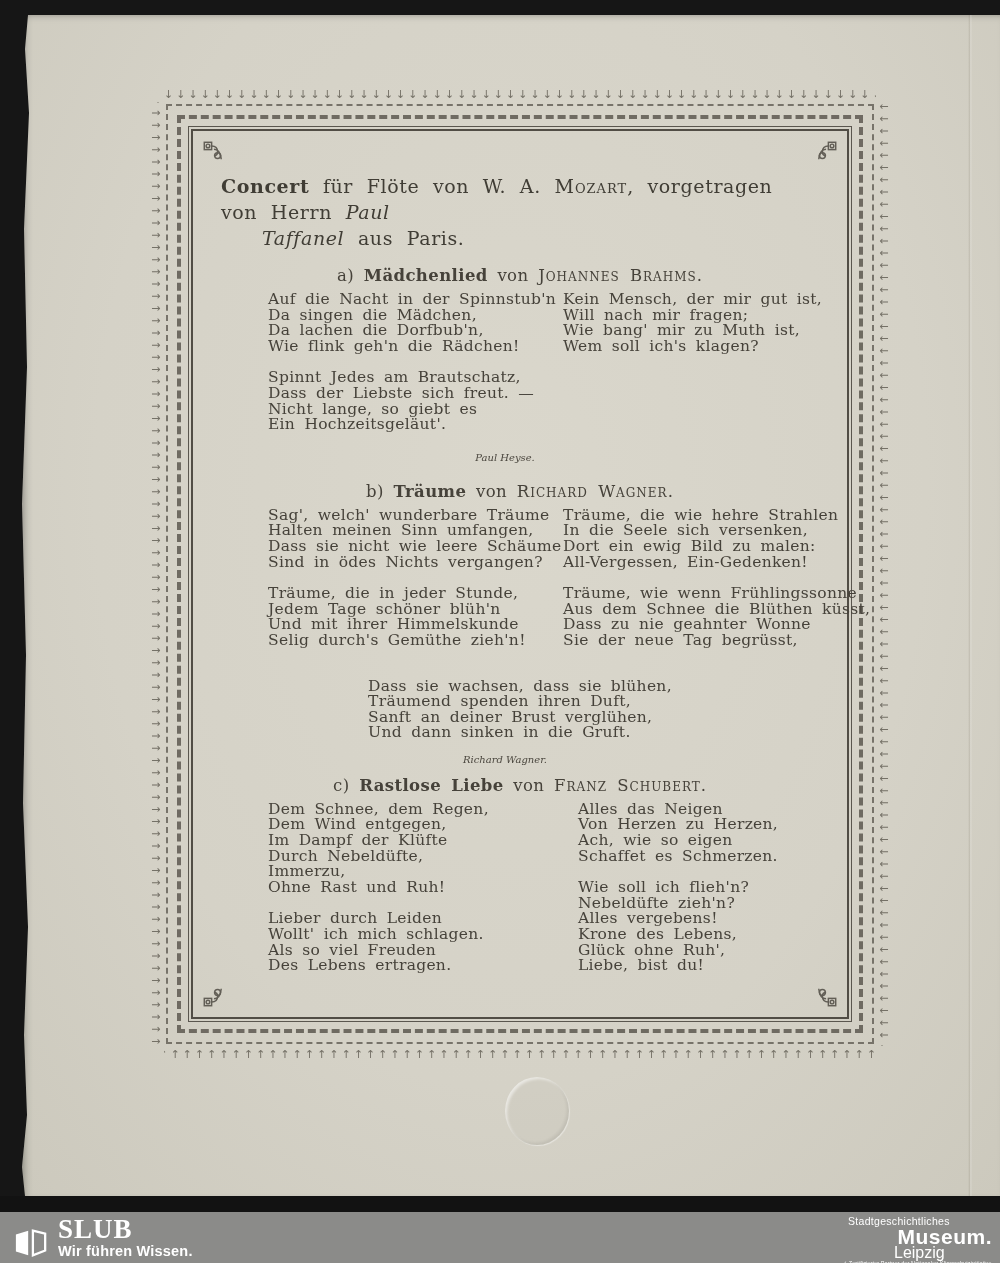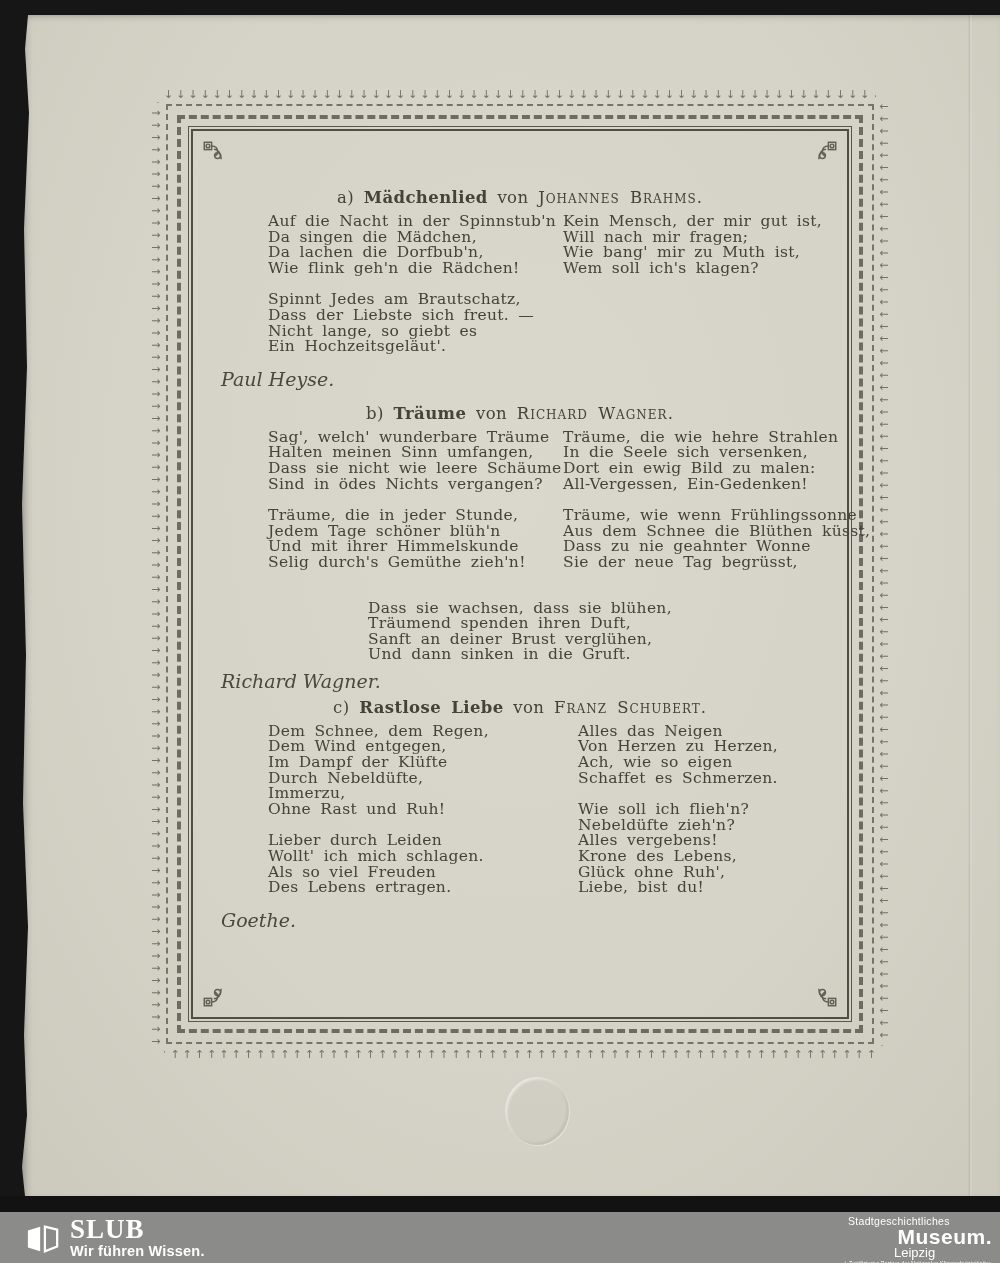--- a/index.html
+++ b/index.html
@@ -45,38 +45,38 @@
   .title .line2{display:block;padding-left:41px;}
   .subtitle{margin:24px 0 0 0;font-size:19px;line-height:26px;word-spacing:6px;letter-spacing:.6px;color:#403d35;}
   .sec-head{margin:15px 0 6px 0;text-align:center;font-size:16.5px;line-height:20px;word-spacing:4px;letter-spacing:.4px;}
   .poem{display:flex;padding-left:47px;font-size:15.5px;line-height:15.6px;word-spacing:4px;letter-spacing:.3px;}
   .col{flex:0 0 295px;}
   .col.shift{padding-left:15px;}
   .stanza{margin:0 0 16px 0;}
   .pline{white-space:nowrap;}
   .finale-wrap{text-align:center;margin-top:6px;font-size:15.5px;line-height:15.6px;word-spacing:4px;letter-spacing:.3px;}
   .finale-wrap .stanza{display:inline-block;text-align:left;margin:8px;}
-  .attribution{text-align:left;padding-right:30px;font-style:italic;font-size:19px;line-height:17px;margin-top:2px;color:#4b473f;}
+  .attribution{text-align:center;padding-right:30px;font-style:italic;font-size:10px;line-height:17px;margin-top:2px;color:#4b473f;}
   .a-attr{margin-top:0;}
   .b-head{margin-top:16px;}
   .c-head{margin-top:8px;}
 
   
   .blackstrip{position:absolute;left:0;top:1196px;width:1000px;height:16px;background:#121212;}
   .footer{position:absolute;left:0;top:1212px;width:1000px;height:51px;background:#8b8b89;
           font-family:"Liberation Sans","DejaVu Sans",sans-serif;color:#fff;}
-  .slub{position:absolute;left:26px;top:3px;display:flex;align-items:center;cursor:pointer;}
+  .slub{position:absolute;left:14px;top:3px;display:flex;align-items:flex-end;cursor:pointer;}
   .slub-book{width:34px;height:32px;margin-top:3px;}
   .slub-text{margin-left:10px;}
   .slub-name{font-family:"Liberation Serif","DejaVu Serif",serif;font-weight:bold;font-size:27px;line-height:28px;letter-spacing:1px;}
   .slub-tag{font-weight:bold;font-size:14.5px;line-height:16px;letter-spacing:.2px;}
   .museum{position:absolute;right:8px;top:4px;width:150px;cursor:pointer;}
   .mus-top{font-size:10.5px;line-height:11px;padding-left:6px;letter-spacing:.3px;}
   .mus-name{font-size:21px;line-height:20px;font-weight:bold;text-align:right;letter-spacing:.5px;}
-  .mus-city{font-size:13px;line-height:11px;padding-left:52px;}
+  .mus-city{font-size:16px;line-height:11px;padding-left:52px;}
   .mus-cert{font-size:5.5px;line-height:8px;text-align:center;margin-top:1px;white-space:nowrap;letter-spacing:.1px;}
 </style>
 </head>
 <body>
 
 <div class="stage">
 
   <div class="paper">
     <div class="fold"></div>
     <div class="stamp"></div>
@@ -124,20 +124,21 @@
                   <rect x="2.5" y="2.5" width="8" height="8"></rect>
                   <circle cx="6.5" cy="6.5" r="2"></circle>
                   <path d="M10.5 6.5 Q17 6.5 17 13 Q17 17 13 17"></path>
                   <circle cx="17" cy="17" r="3.2"></circle>
                   <path d="M13 10 Q20 10 21 21"></path>
                 </g>
               </svg></div>
 
           <div class="content">
 
+            <p class="title"><span class="b">Concert</span><span> für Flöte von W. A. </span><span class="sc">Mozart</span><span>, vorgetragen von Herrn </span><span class="i">Paul</span><span class="line2"><span class="i">Taffanel</span><span> aus Paris.</span></span></p>
 
 
             <p class="sec-head"><span>a) </span><span class="b">Mädchenlied</span><span> von </span><span class="sc">Johannes Brahms.</span></p>
             <div class="poem">
               <div class="col">
                 <div class="stanza">
                     <div class="pline">Auf die Nacht in der Spinnstub'n</div>
                     <div class="pline">Da singen die Mädchen,</div>
                     <div class="pline">Da lachen die Dorfbub'n,</div>
                     <div class="pline">Wie flink geh'n die Rädchen!</div>
@@ -224,21 +225,20 @@
                 <div class="stanza">
                     <div class="pline">Wie soll ich flieh'n?</div>
                     <div class="pline">Nebeldüfte zieh'n?</div>
                     <div class="pline">Alles vergebens!</div>
                     <div class="pline">Krone des Lebens,</div>
                     <div class="pline">Glück ohne Ruh',</div>
                     <div class="pline">Liebe, bist du!</div>
                   </div>
               </div>
             </div>
-            <div class="attribution a-attr">Goethe.</div>
 
           </div>
         </div>
       </div>
     </div>
   </div>
 
   <div class="blackstrip"></div>
 
   <div class="footer">

